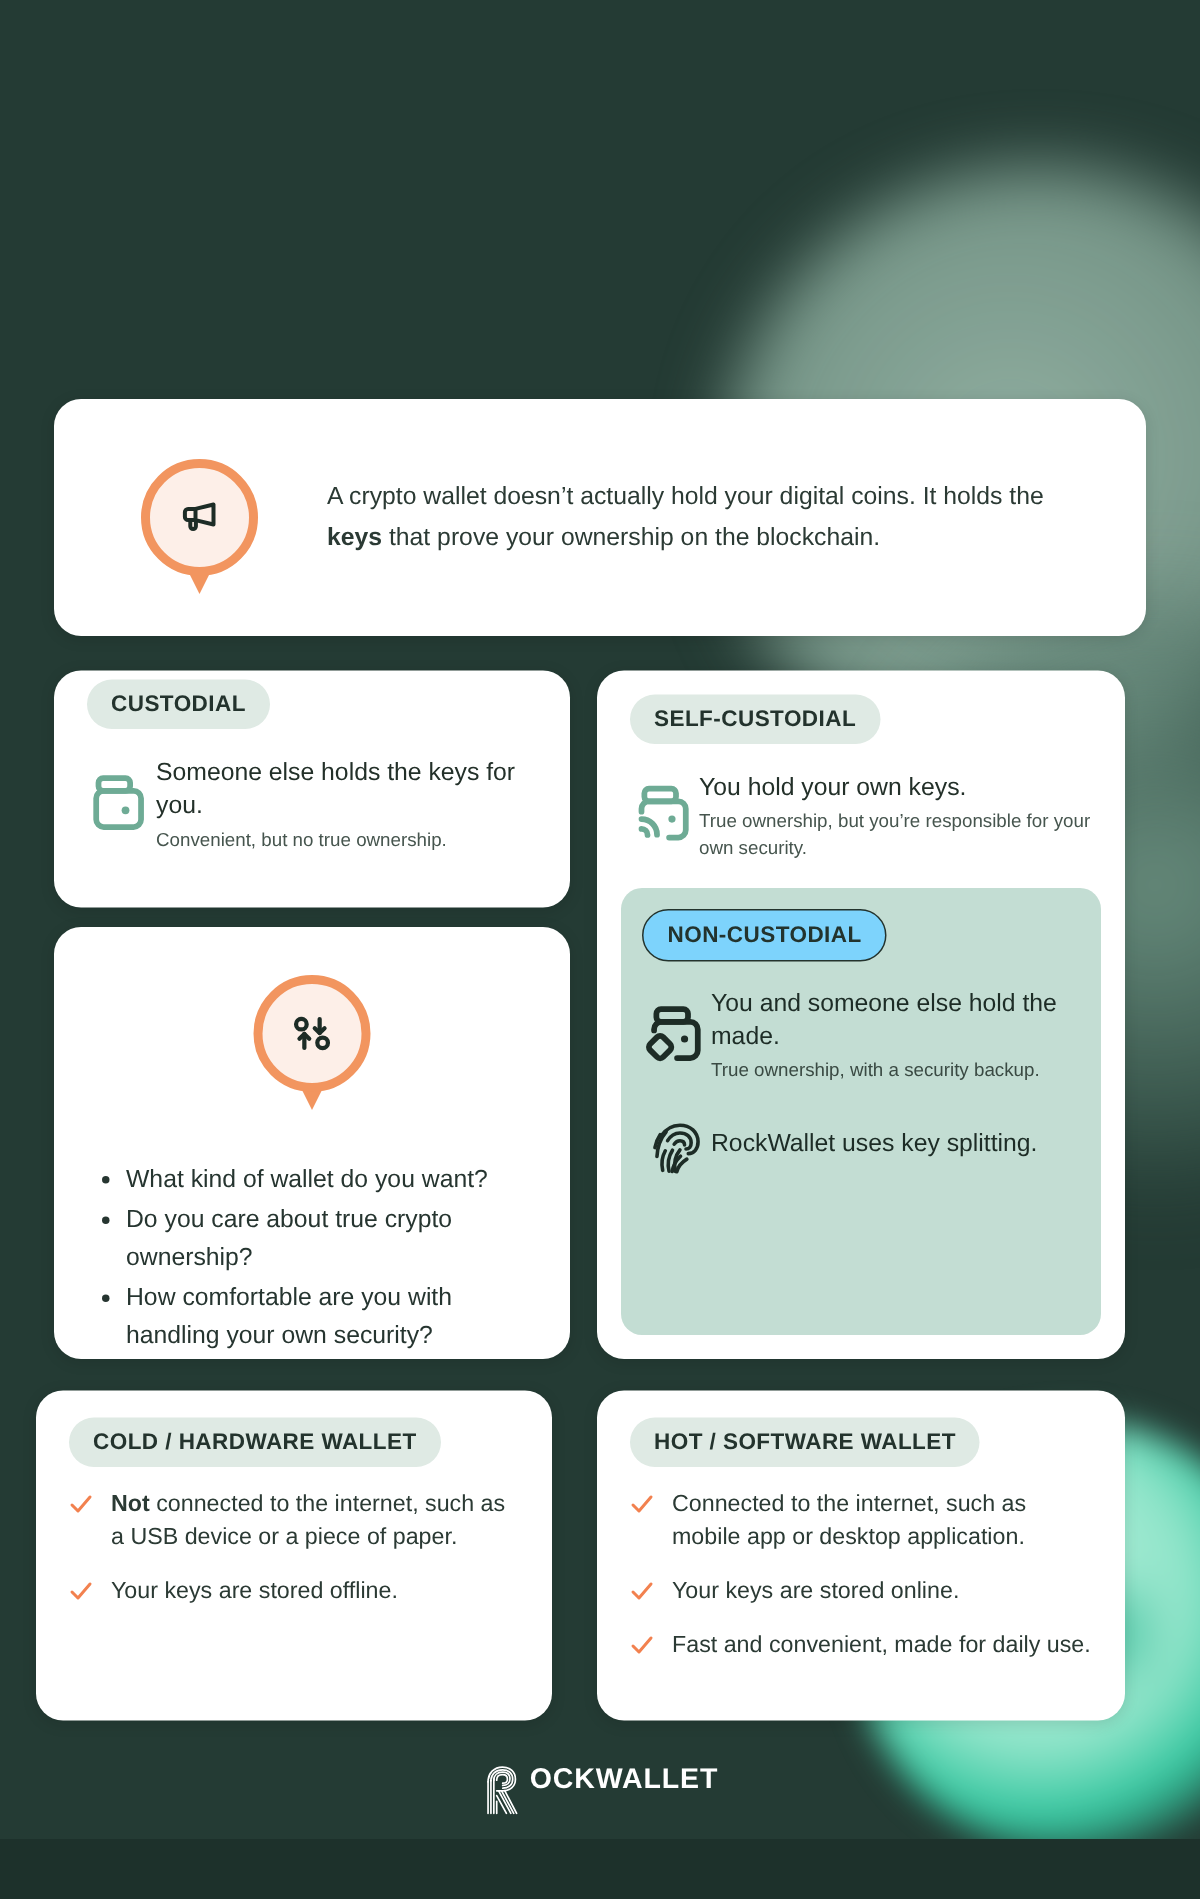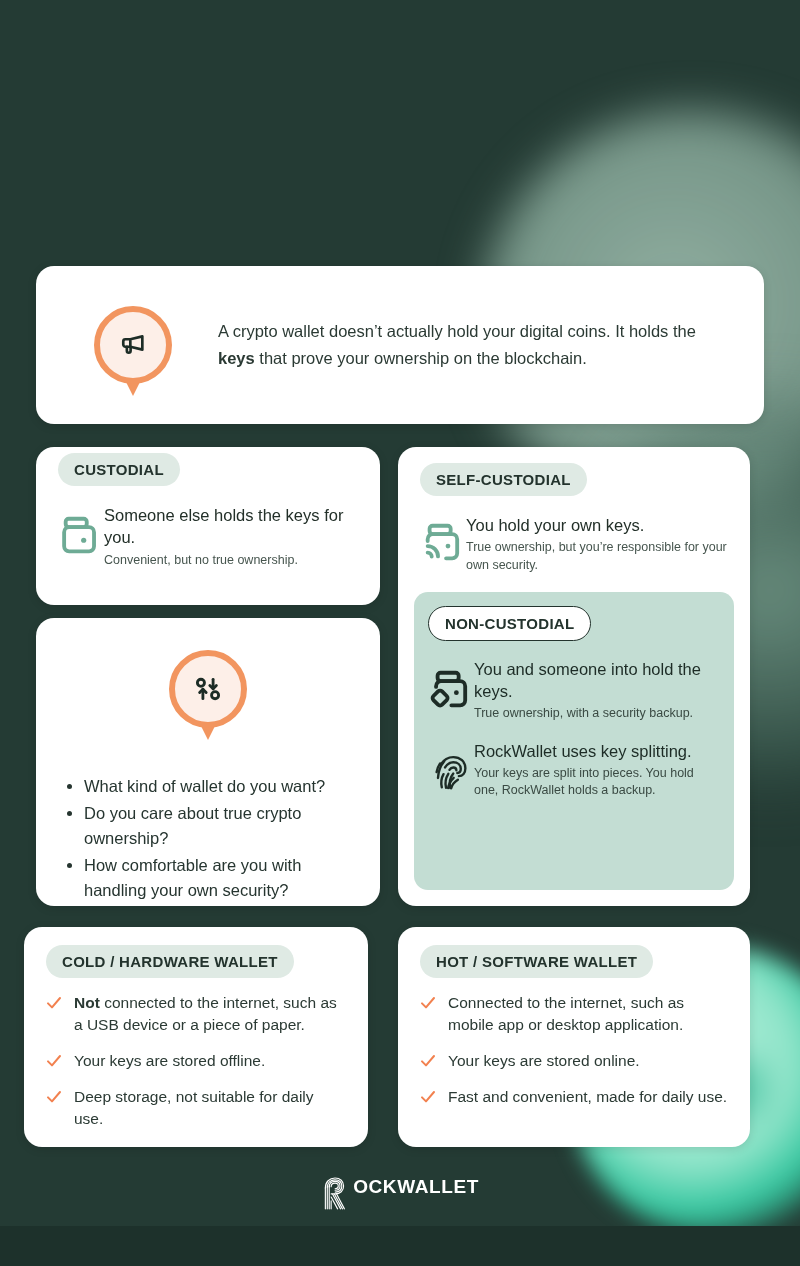--- a/index.html
+++ b/index.html
@@ -70,21 +70,21 @@
     display:inline-block;
     background:#dfeae4;
     color:#23332d;
     font-size:15px;
     font-weight:700;
     letter-spacing:.3px;
     padding:8px 16px;
     border-radius:20px;
   }
   .badge.outlined {
-    background:#ffffff;
+    background:#7dd3fc;
     border:1.5px solid #23332d;
   }
 
   
   .intro {
     position:absolute; left:36px; top:266px;
     width:728px; height:158px;
     display:flex; align-items:center;
     padding:0 30px 0 58px;
   }
@@ -271,41 +271,40 @@
       <div class="badge outlined">NON-CUSTODIAL</div>
 
       <div class="feature">
         <svg class="ico" viewBox="0 0 24 24" fill="none" stroke="#1d2c26" stroke-width="2" stroke-linecap="round" stroke-linejoin="round">
           <rect x="5" y="3" width="11" height="4.4" rx="1.6"></rect>
           <path d="M4.2 10.4V10a2.6 2.6 0 0 1 2.6-2.6h10A2.6 2.6 0 0 1 19.4 10v7.4a2.6 2.6 0 0 1-2.6 2.6h-4.6"></path>
           <circle cx="14.8" cy="13.4" r="1.25" fill="#1d2c26" stroke="none"></circle>
           <rect x="3.1" y="13" width="6.4" height="6.4" rx="1.5" transform="rotate(-45 6.3 16.2)"></rect>
         </svg>
         <div class="feature-body">
-          <div class="feat-title">You and someone into hold the keys.</div>
+          <div class="feat-title">You and someone else hold the made.</div>
           <div class="feat-sub">True ownership, with a security backup.</div>
         </div>
       </div>
 
       <div class="feature">
         <svg class="ico" viewBox="0 0 24 24" fill="none" stroke="#1d2c26" stroke-width="1.25" stroke-linecap="round" stroke-linejoin="round">
           <path d="M7.2 21.5c-.5-2.2-.3-4.6.9-6.8"></path>
           <path d="M9.4 21.8c-.6-2.6-.2-5.1 1.2-7.3"></path>
           <path d="M11.6 21.9c-.6-2.7-.1-5.4 1.6-7.5"></path>
           <path d="M5.2 16.7c.2-3.6 1.3-6.4 3.2-8.6"></path>
           <path d="M6.6 9.6c1.6-2.4 3.9-3.8 6.6-3.8 3.6 0 6.3 2.4 6.3 5.8 0 2.4-1.4 4.1-3.4 4.1"></path>
           <path d="M8.9 11.2c1-1.7 2.5-2.7 4.3-2.7 2.3 0 3.9 1.4 3.9 3.4 0 1.3-.7 2.2-1.8 2.2"></path>
           <path d="M11.2 12.4c.5-.8 1.2-1.2 2-1.2 1 0 1.6.6 1.6 1.5"></path>
           <path d="M13.4 16.6c-1.7 1.6-2.6 3.4-2.9 5.3"></path>
           <path d="M15.6 17.6c-2.1 1.3-3.1 2.7-3.5 4.4"></path>
           <path d="M4.5 13.6c.3-1.7.9-3.2 1.8-4.5"></path>
         </svg>
         <div class="feature-body">
           <div class="feat-title">RockWallet uses key splitting.</div>
-          <div class="feat-sub">Your keys are split into pieces. You hold one, RockWallet holds a backup.</div>
         </div>
       </div>
     </div>
   </div>
 
   <div class="card questions">
     <div class="pin">
       <div class="pin-tail"></div>
       <div class="pin-circle">
         <svg width="34" height="34" viewBox="0 0 24 24" fill="none" stroke="#1d2c26" stroke-width="2" stroke-linecap="round" stroke-linejoin="round">
@@ -332,26 +331,20 @@
         <svg class="check-mark" viewBox="0 0 24 24" fill="none" stroke="#f2814f" stroke-width="3" stroke-linecap="round" stroke-linejoin="round">
           <path d="M3 12.5l6 6L21 4.5"></path>
         </svg>
         <div class="check-text"><b>Not</b><span> connected to the internet, such as a USB device or a piece of paper.</span></div>
       </div>
       <div class="check-item">
         <svg class="check-mark" viewBox="0 0 24 24" fill="none" stroke="#f2814f" stroke-width="3" stroke-linecap="round" stroke-linejoin="round">
           <path d="M3 12.5l6 6L21 4.5"></path>
         </svg>
         <div class="check-text"><b></b><span>Your keys are stored offline.</span></div>
-      </div>
-      <div class="check-item">
-        <svg class="check-mark" viewBox="0 0 24 24" fill="none" stroke="#f2814f" stroke-width="3" stroke-linecap="round" stroke-linejoin="round">
-          <path d="M3 12.5l6 6L21 4.5"></path>
-        </svg>
-        <div class="check-text"><b></b><span>Deep storage, not suitable for daily use.</span></div>
       </div>
     </div>
   </div>
 
   <div class="card hot">
     <div class="badge">HOT / SOFTWARE WALLET</div>
     <div class="check-list">
       <div class="check-item">
         <svg class="check-mark" viewBox="0 0 24 24" fill="none" stroke="#f2814f" stroke-width="3" stroke-linecap="round" stroke-linejoin="round">
           <path d="M3 12.5l6 6L21 4.5"></path>

